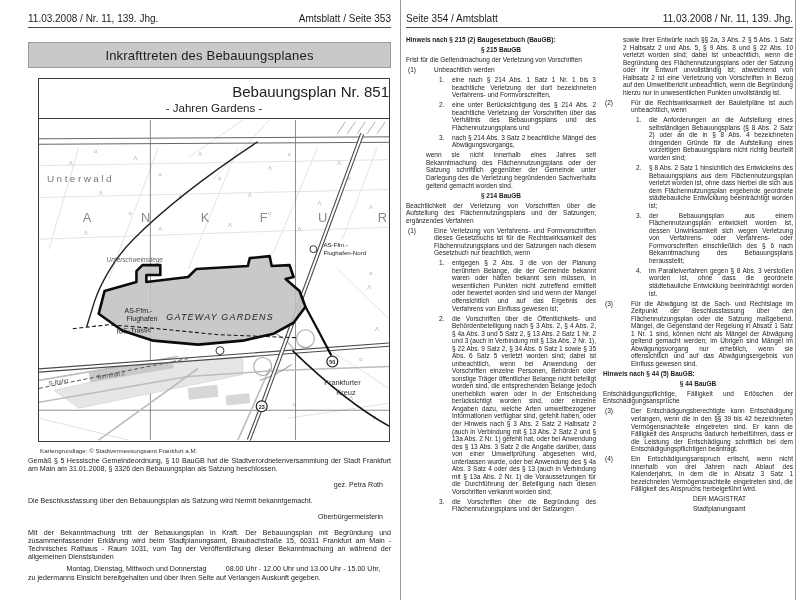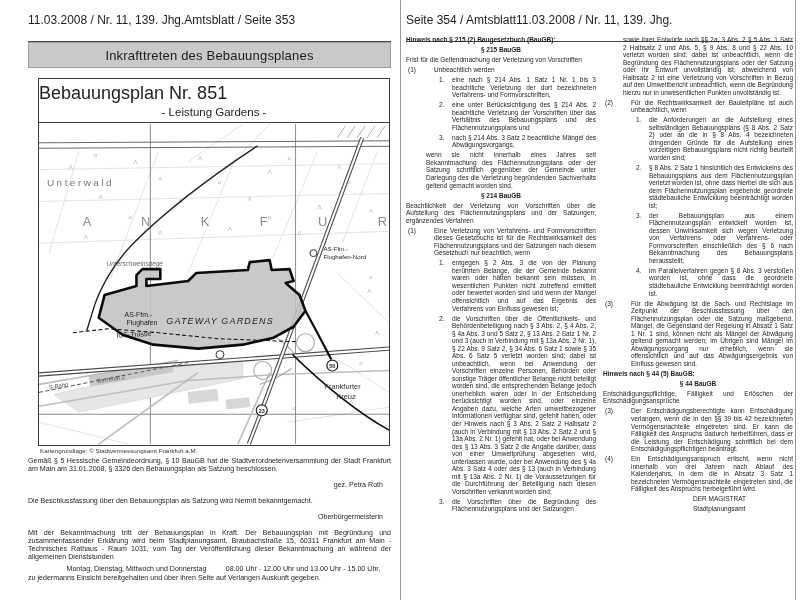--- a/index.html
+++ b/index.html
@@ -8,32 +8,32 @@
     background:#ffffff;color:#1c1c1c;
     font-family:"Liberation Sans","DejaVu Sans",sans-serif;
     -webkit-font-smoothing:antialiased;
   }
   .pg{position:absolute;top:0;height:600px;background:#fff}
   .pg-left{left:0;width:400px}
   .pg-right{left:400px;width:400px}
   .vline{position:absolute;top:0;width:1px;height:600px;background:#999}
 
   
-  .hdr{position:absolute;top:13px;display:flex;
-       font-size:12px;border-bottom:1px solid #4a4a4a;padding-bottom:14px}
+  .hdr{position:absolute;top:13px;display:flex;justify-content:space-between;
+       font-size:10px;border-bottom:1px solid #4a4a4a;padding-bottom:3px}
   .pg-left .hdr{left:28px;right:9px}
   .pg-right .hdr{left:6px;right:7px}
 
   
   .banner{position:absolute;top:42px;left:28px;right:9px;height:24px;
           background:#c9c9c9;border:1px solid #9c9c9c;
           display:flex;align-items:center;justify-content:center;
           font-weight:normal;font-size:13px;letter-spacing:.2px}
   .mapbox{position:absolute;top:78px;left:38px;width:350px;border:1.5px solid #3a3a3a;background:#fff}
-  .map-title{text-align:left;font-size:18px;padding-top:4px;color:#222}
+  .map-title{text-align:right;font-size:15px;padding-top:4px;color:#222}
   .map-subtitle{text-align:center;font-size:11.5px;padding:2px 0 4px;border-bottom:1px solid #3a3a3a;color:#222}
   .mapbox svg{display:block}
   .map-caption{position:absolute;top:447px;left:40px;font-size:6.2px;color:#333}
 
   .leftbody{position:absolute;top:457px;left:28px;width:363px;
             font-size:7.1px;line-height:1.13;text-align:justify}
 
   
   .cols{position:absolute;top:36px;left:6px;right:7px;display:flex;gap:7px}
   .col{width:50%;font-size:6.5px;line-height:1.16;text-align:justify;
@@ -63,21 +63,21 @@
 
   <div class="hdr">
     <span>11.03.2008 / Nr. 11, 139. Jhg.</span>
     <span>Amtsblatt / Seite 353</span>
   </div>
 
   <div class="banner">Inkrafttreten des Bebauungsplanes</div>
 
   <div class="mapbox">
     <div class="map-title">Bebauungsplan Nr. 851</div>
-    <div class="map-subtitle">- Leistung Gardens -</div>
+    <div class="map-subtitle">- Jahren Gardens -</div>
 
     <svg width="350" height="322" viewBox="0 0 352 322">
 
       <g stroke="#dcdcdc" stroke-width="0.8" fill="none">
         <line x1="0" y1="46" x2="352" y2="40"></line>
         <line x1="0" y1="78" x2="352" y2="70"></line>
         <line x1="40" y1="28" x2="10" y2="130"></line>
         <line x1="120" y1="28" x2="70" y2="160"></line>
         <line x1="200" y1="28" x2="150" y2="150"></line>
         <line x1="280" y1="28" x2="235" y2="135"></line>

